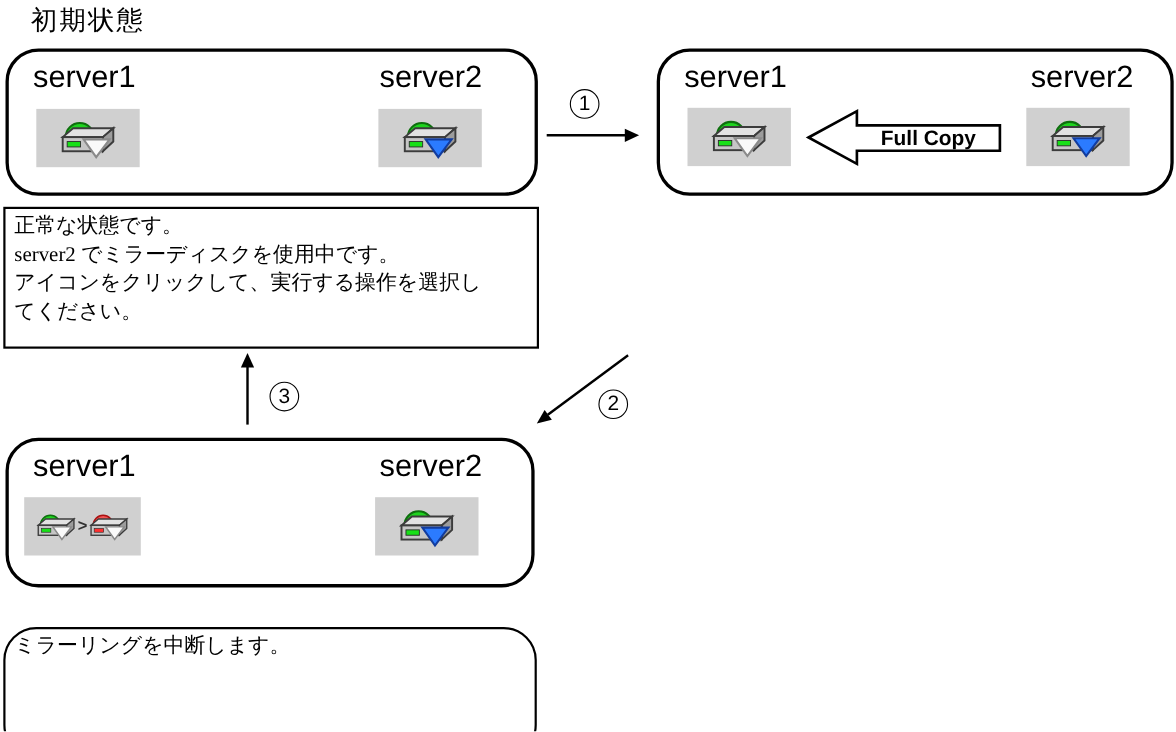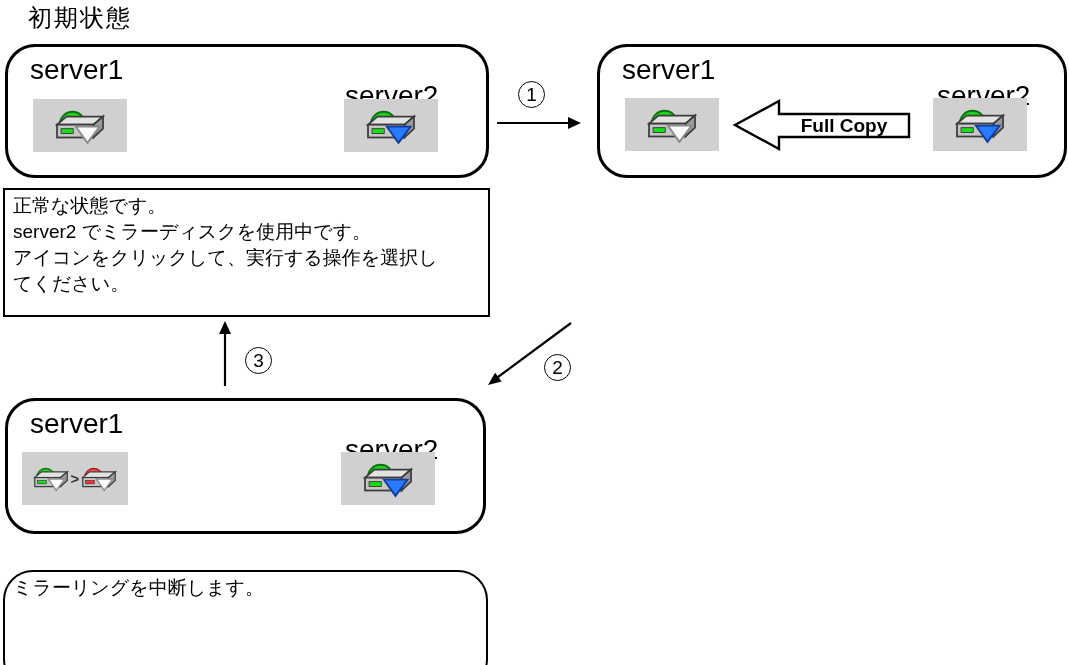--- a/index.html
+++ b/index.html
@@ -8,37 +8,37 @@
   .title{position:absolute;left:28px;top:2px;font-size:24px;letter-spacing:2px;font-weight:400;}
 
   
   .node{position:absolute;background:#fff;border:3px solid #000;border-radius:30px;box-sizing:border-box;}
   #node-initial{left:5px;top:44px;width:484px;height:134px;}
   #node-fullcopy{left:597px;top:44px;width:470px;height:134px;}
   #node-suspend{left:5px;top:398px;width:481px;height:136px;}
 
   .srv{position:absolute;font-size:28px;line-height:1.1;}
   .s1{left:22px;top:8px;}
-  .s2{left:337px;top:8px;margin-top:26px;}
+  .s2{left:337px;top:8px;}
 
   .tile{position:absolute;background:#d0d0d0;display:flex;align-items:center;justify-content:center;cursor:pointer;}
   .tile.t1{left:25px;top:52px;width:94px;height:53px;}
   .tile.t2{left:336px;top:52px;width:94px;height:53px;}
   #node-fullcopy .tile.t1{top:51px;}
   #node-fullcopy .tile.t2{left:333px;top:51px;}
   #node-suspend .tile.t2{left:333px;top:51px;}
   .tile.pair{left:14px;top:51px;width:106px;height:53px;gap:0px;}
   .disk-icon{display:inline-block;width:62px;height:46px;}
   .disk-icon.small{width:42px;height:33px;}
   .pair-sep{font-size:15px;font-weight:bold;color:#333;margin:0 -1px;}
 
   
   .desc{position:absolute;background:#fff;border:2px solid #000;box-sizing:border-box;
         font-size:19px;line-height:1.37;padding:3px 8px;white-space:pre-wrap;}
-  #desc-normal{left:3px;top:188px;width:487px;height:129px;}
+  #desc-normal{left:3px;top:188px;width:487px;height:129px;font-family:Liberation Serif, serif;}
   #desc-fullcopy{left:595px;top:188px;width:472px;height:126px;padding-top:6px;}
   #desc-suspend{left:3px;top:570px;width:485px;height:119px;border-radius:30px;}
 
   
   .step{position:absolute;width:27px;height:27px;border:1.6px solid #000;border-radius:50%;
         display:flex;align-items:center;justify-content:center;font-size:19px;background:#fff;box-sizing:border-box;}
   #step1{left:518px;top:81px;}
   #step2{left:544px;top:354px;}
   #step3{left:245px;top:347px;}
 

